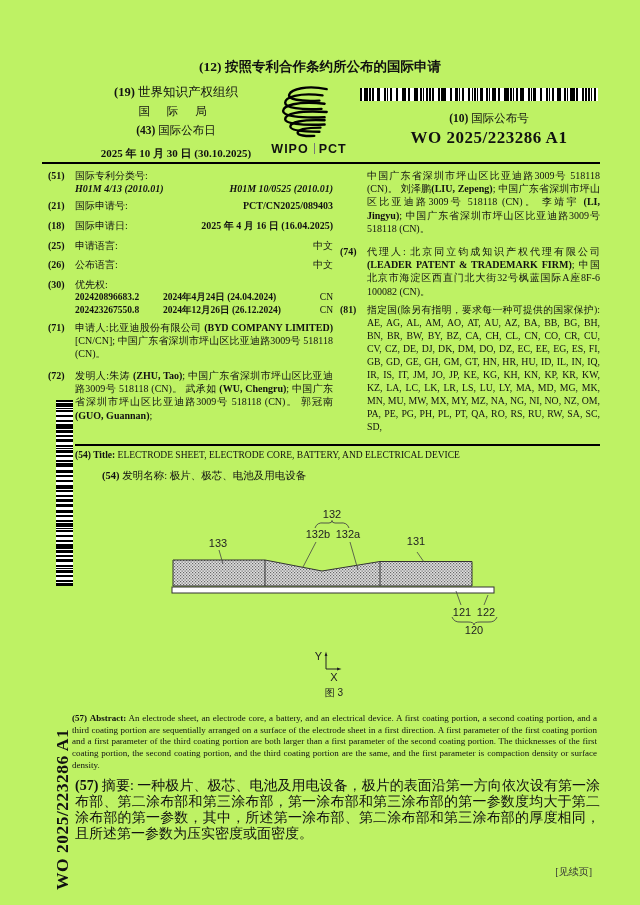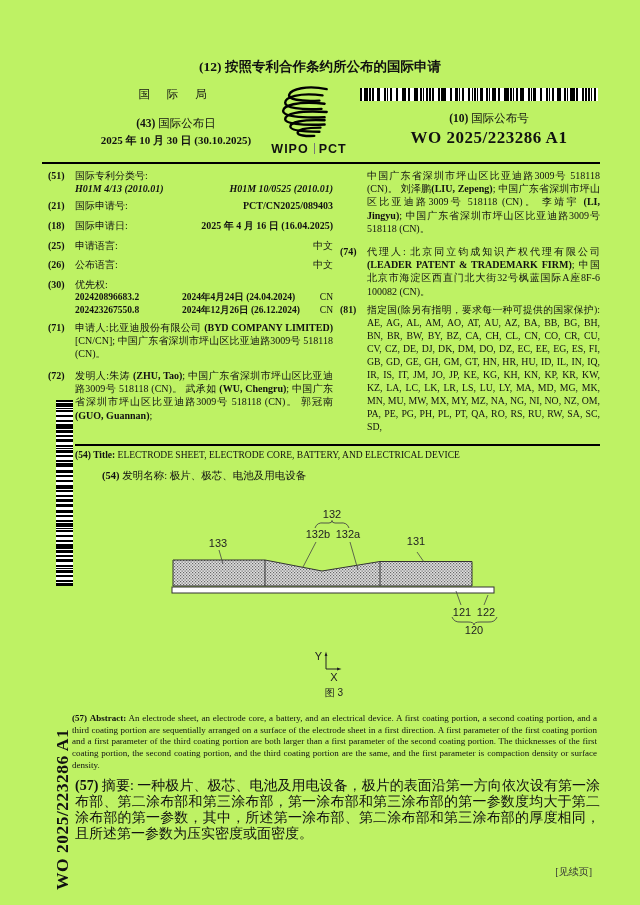--- a/index.html
+++ b/index.html
@@ -6,22 +6,22 @@
   .page{position:relative;width:640px;height:905px;background:#bef264;overflow:hidden;
         font-family:"Liberation Serif","DejaVu Serif",serif;color:#111;}
   .abs{position:absolute;}
   b,.b{font-weight:bold;}
   .bi{font-weight:bold;font-style:italic;}
   
   .h12{left:0;top:58px;width:640px;text-align:center;font-size:13.5px;font-weight:bold;}
   .hleft{left:62px;top:84px;width:228px;text-align:center;}
   .hleft .l19{font-size:12.5px;}
   .hleft .bureau{font-size:11.5px;letter-spacing:7px;margin-top:3px;}
-  .hleft .l43{font-size:11.5px;margin-top:14px;}
-  .hleft .pdate{font-size:11px;font-weight:bold;margin-top:2px;}
+  .hleft .l43{font-size:11.5px;margin-top:4px;}
+  .hleft .pdate{font-size:11px;font-weight:bold;margin-top:8px;}
   .logo{left:279px;top:85px;width:58px;height:54px;}
   .wipo-text{left:259px;top:142px;width:100px;text-align:center;
      font-family:"Liberation Sans","DejaVu Sans",sans-serif;font-size:12.5px;font-weight:bold;
      letter-spacing:1px;white-space:nowrap;}
   .wipo-sep{display:inline-block;width:1px;height:11px;background:#777;margin:0 4px 0 5px;vertical-align:-1px;}
   .barcode-top{left:360px;top:88px;width:238px;height:13px;background-color:#fff;background-image:
      repeating-linear-gradient(90deg,#000 0 2px,rgba(0,0,0,0) 2px 6px),
      repeating-linear-gradient(90deg,#000 0 1px,rgba(0,0,0,0) 1px 9px),
      repeating-linear-gradient(90deg,rgba(0,0,0,0) 0 4px,#000 4px 6px,rgba(0,0,0,0) 6px 13px),
      repeating-linear-gradient(90deg,rgba(0,0,0,0) 0 10px,#000 10px 11px,rgba(0,0,0,0) 11px 17px);}
@@ -29,21 +29,21 @@
   .pubblock .l10{font-size:11.5px;}
   .pubblock .pubno{font-size:17px;font-weight:bold;margin-top:2px;letter-spacing:.5px;}
   .rule1{left:42px;top:162px;width:558px;height:2px;background:#000;}
   
   .colL{left:48px;top:169px;width:285px;font-size:10px;line-height:13.2px;}
   .colR{left:340px;top:169px;width:260px;font-size:10px;line-height:13.2px;}
   .item{position:absolute;left:0;width:100%;padding-left:27px;box-sizing:border-box;}
   .item .lbl{position:absolute;left:0;top:0;font-weight:bold;}
   .row{display:flex;justify-content:space-between;}
   .just{text-align:justify;}
-  .prio{display:flex;font-size:9.5px;gap:19px;}
+  .prio{display:flex;font-size:9.5px;}
   .prio .pn{width:88px;font-weight:bold;}
   .prio .pd{flex:1;font-weight:bold;}
   .prio .pc{text-align:right;}
   .states{font-size:9.8px;line-height:13px;}
   
   .barcode-left{left:56px;top:400px;width:17px;height:186px;background-color:#fff;background-image:
      repeating-linear-gradient(180deg,#000 0 2px,rgba(0,0,0,0) 2px 5px),
      repeating-linear-gradient(180deg,#000 0 1px,rgba(0,0,0,0) 1px 8px),
      repeating-linear-gradient(180deg,rgba(0,0,0,0) 0 3px,#000 3px 5px,rgba(0,0,0,0) 5px 12px);}
   .sidebar{left:52px;top:698px;width:192px;height:26px;font-size:17.5px;font-weight:bold;
@@ -62,20 +62,21 @@
   .fig .cap{font-size:10px;}
 </style>
 </head>
 <body>
 
 <div class="page">
 
   <div class="abs h12">(12) 按照专利合作条约所公布的国际申请</div>
 
   <div class="abs hleft">
+    <div class="l19"><b>(19)</b><span> 世界知识产权组织</span></div>
     <div class="bureau">国 际 局</div>
     <div class="l43"><b>(43)</b><span> 国际公布日</span></div>
     <div class="pdate">2025 年 10 月 30 日 (30.10.2025)</div>
   </div>
 
   <svg class="abs logo" viewBox="0 0 54 52">
     <g fill="none" stroke="#000" stroke-width="2.3" stroke-linecap="round">
       <path d="M45,4 C26,0 11,4 9,9 C7,14 20,16 38,15"></path>
       <path d="M41,10 C18,7 5,12 5,17 C5,22 20,24 40,23"></path>
       <path d="M43,18 C16,15 3,20 3,25 C3,30 19,32 43,31"></path>

